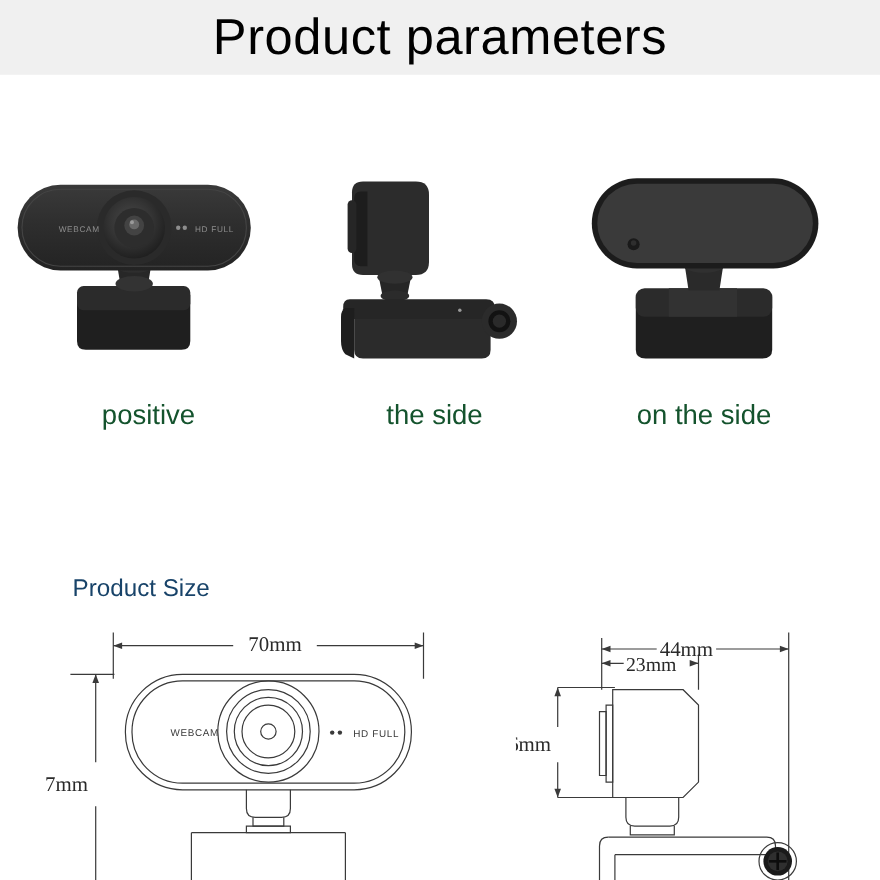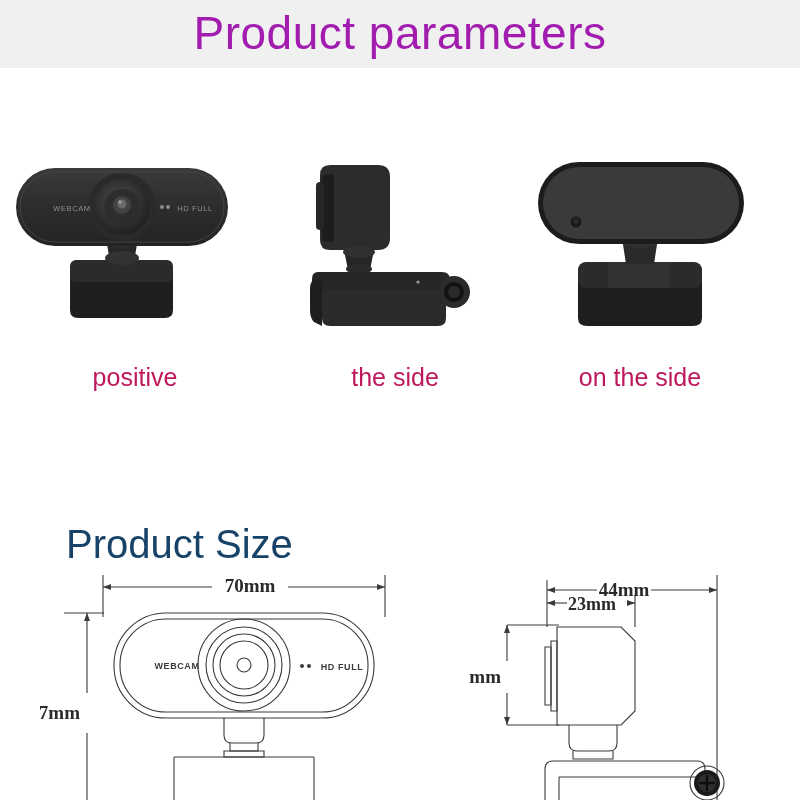--- a/index.html
+++ b/index.html
@@ -11,53 +11,53 @@
     position:relative;
   }
   .header-band{
     position:absolute; left:0; top:0; width:800px; height:68px;
     background:#f0f0f0;
   }
   .page-title{
     position:absolute; left:0; top:6px; width:800px;
     text-align:center;
     font-size:46px;
-    color:#a21caf;
+    color:#000000;
     letter-spacing:0.5px;
     font-weight:400;
   }
 
   
   .photo-row{
     position:absolute; left:0; top:150px; width:800px; height:210px;
   }
   .photo-cell{ position:absolute; top:0; height:210px; }
   .cell-front{ left:10px;  width:250px; }
   .cell-side { left:300px; width:200px; }
   .cell-back { left:530px; width:240px; }
 
   .labels-row{
     position:absolute; left:0; top:363px; width:800px; height:36px;
   }
   .view-label{
     position:absolute; top:0;
-    font-size:25px; color:#be185d; text-align:center;
+    font-size:25px; color:#14532d; text-align:center;
     white-space:nowrap;
   }
   .lbl-front{ left:20px;  width:230px; }
   .lbl-side { left:300px; width:190px; }
   .lbl-back { left:530px; width:220px; }
 
   
   .size-title{
     position:absolute; left:66px; top:522px;
-    font-size:40px; color:#184369;
+    font-size:22px; color:#184369;
   }
   .dim-row{
-    position:absolute; left:0; top:565px; width:696px; height:235px;font-weight:bold;
+    position:absolute; left:0; top:565px; width:696px; height:235px;
   }
   .dim-cell{ position:absolute; top:0; height:235px; }
   .dim-front{ left:40px;  width:400px; }
   .dim-side { left:455px; width:345px;margin-left:14px; }
 
   svg{ display:block; }
 </style>
 </head>
 <body>
 

